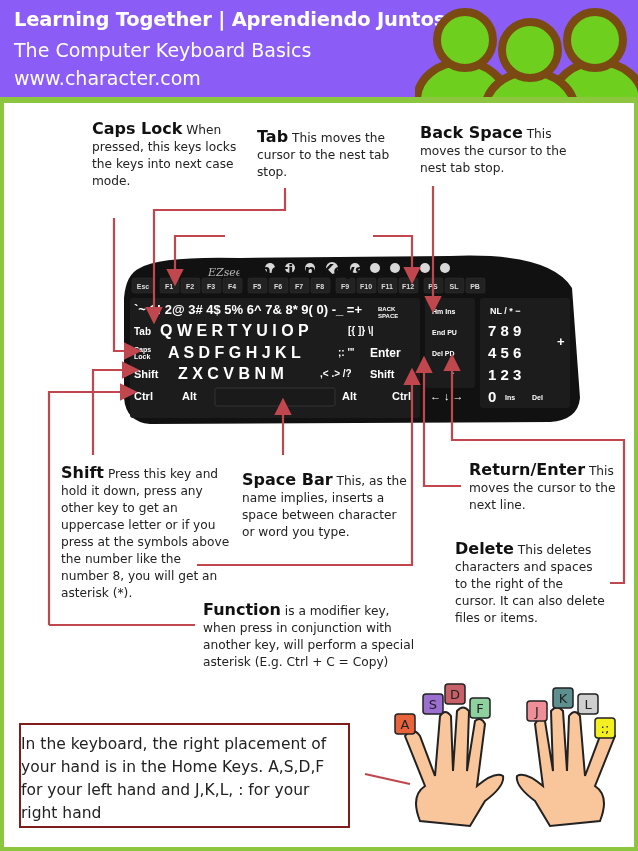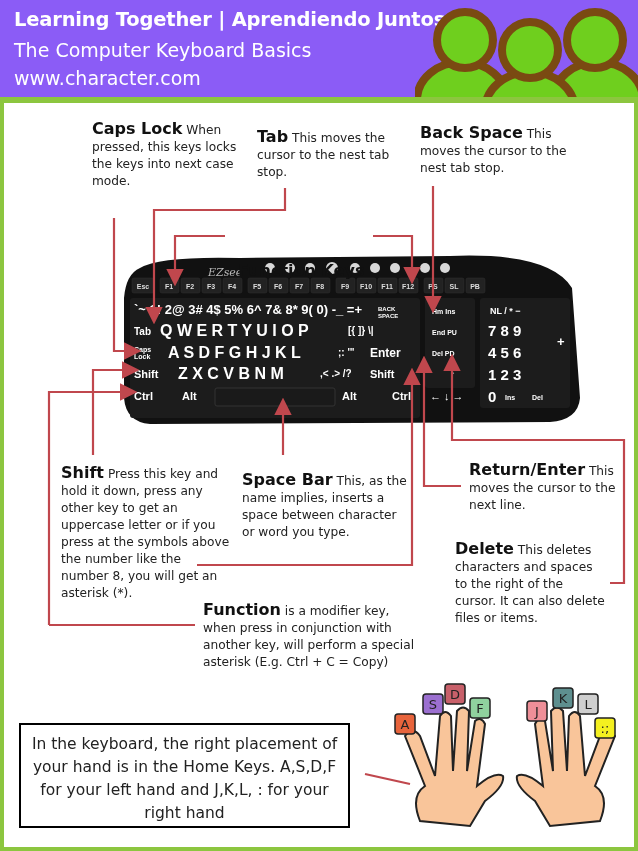--- a/index.html
+++ b/index.html
@@ -8,21 +8,21 @@
   .header .t1 { position: absolute; left: 14px; top: 8px; color: #fff; font-weight: bold; font-size: 19.5px; letter-spacing: -0.2px; white-space: nowrap; }
   .header .t2 { position: absolute; left: 14px; top: 39px; color: #fff; font-size: 19px; white-space: nowrap; }
   .header .t3 { position: absolute; left: 14px; top: 67px; color: #fff; font-size: 19px; white-space: nowrap; }
   .people { position: absolute; left: 415px; top: 0; width: 223px; height: 97px; }
   .green-strip { position: absolute; left: 0; top: 97px; width: 638px; height: 6px; background: #8cc63f; }
   .content { position: absolute; left: 4px; top: 103px; width: 630px; height: 744px; background: #fff; }
   .note { position: absolute; font-size: 12.2px; line-height: 17px; color: #222; }
   .note b { font-size: 16px; font-weight: bold; color: #111; text-align: right; }
   .kbd { position: absolute; left: 120px; top: 248px; width: 462px; height: 180px; }
   .lines { position: absolute; left: 0; top: 0; width: 638px; height: 851px; pointer-events: none; }
-  .home-box { position: absolute; left: 19px; top: 723px; width: 331px; height: 105px; border: 2px solid #000000; background: #fff; text-align: center; font-size: 15.5px; line-height: 23px; color: #222; padding-top: 8px; }
+  .home-box { position: absolute; left: 19px; top: 723px; width: 331px; height: 105px; border: 2px solid #7f1d1d; background: #fff; text-align: left; font-size: 15.5px; line-height: 23px; color: #222; padding-top: 8px; }
   .hands { position: absolute; left: 385px; top: 676px; width: 250px; height: 165px; }
 </style>
 </head>
 <body>
 
 <div class="header">
   <div class="t1">Learning Together | Aprendiendo Juntos</div>
   <div class="t2">The Computer Keyboard Basics</div>
   <div class="t3">www.character.com</div>
   <svg class="people" viewBox="0 0 223 97">

